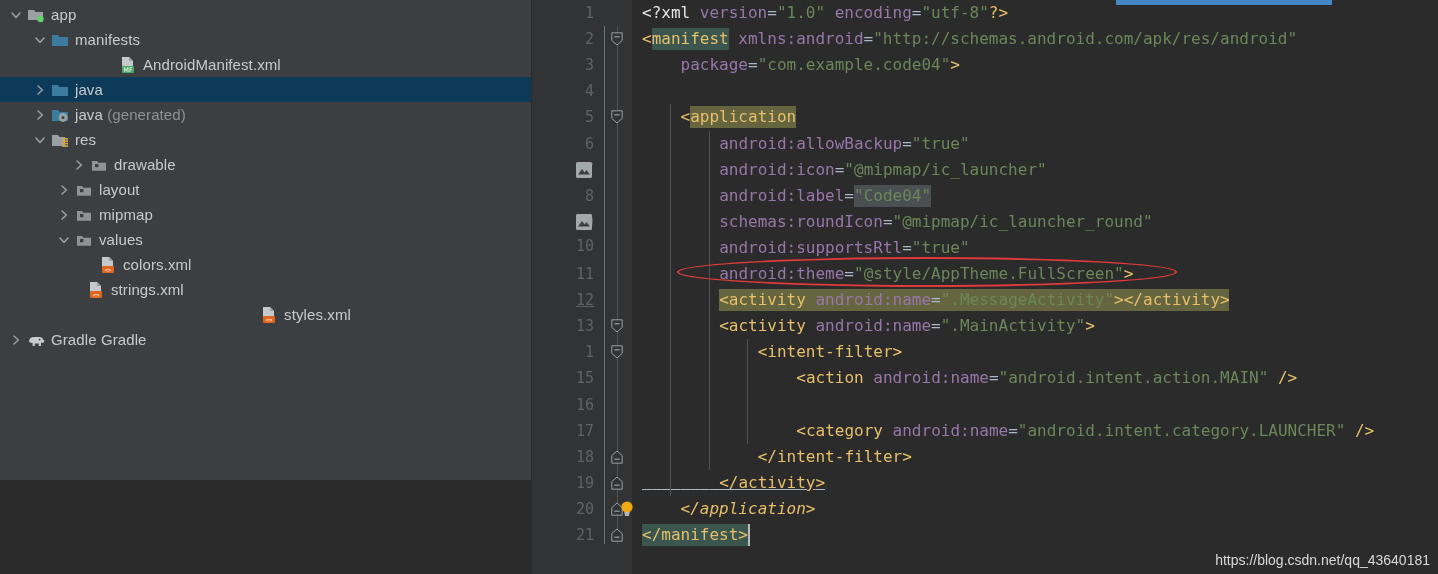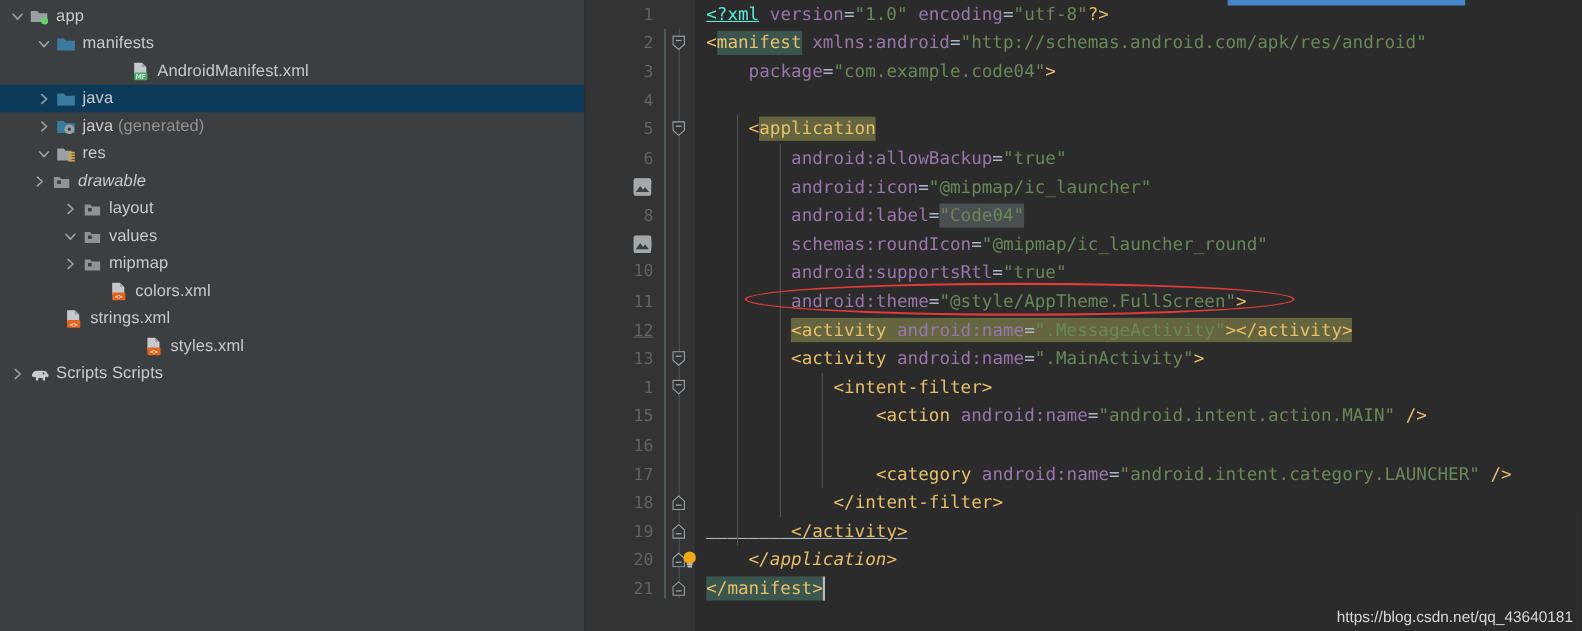--- a/index.html
+++ b/index.html
@@ -15,21 +15,21 @@
     position: relative;
     width: 1438px; height: 574px;
     display: flex;
     background: #2b2b2b;
   }
 
   
   #project-panel {
     position: relative;
     width: 532px;
-    height: 574px;
+    height: 480px;
     background: #3c3f41;
     flex: 0 0 532px;
     padding-top: 2px;
     overflow: hidden;
   }
   .tree-row {
     position: relative;
     height: 25px;
     display: flex;
     align-items: center;
@@ -140,21 +140,21 @@
     white-space: pre;
     font-family: "DejaVu Sans Mono", monospace;
     font-size: 16px;
     color: #a9b7c6;
   }
 
   
   .t-tag      { color: #e8bf6a; }
   .t-attr     { color: #9876aa; }
   .t-val      { color: #6a8759; }
-  .t-decl     { color: #5eead4; text-decoration: underline; }
+  .t-decl     { color: #e5e5e5; }
   .t-eq       { color: #a9b7c6; }
 
   .hl-teal  { background: #3a564f; }
   .hl-olive { background: #65663f; }
   .hl-grey  { background: #4b4f51; }
 
   #bulb {
     position: absolute;
     width: 14px; height: 18px;
   }
@@ -280,21 +280,21 @@
             <svg width="18" height="18" viewBox="0 0 18 18">
               <path d="M1 4 h6 l1.6 2 H14 v9 H1 Z" fill="#9aa0a4"></path>
               <rect x="11" y="7" width="6" height="1.6" fill="#d6a74a"></rect>
               <rect x="11" y="9.4" width="6" height="1.6" fill="#d6a74a"></rect>
               <rect x="11" y="11.8" width="6" height="1.6" fill="#d6a74a"></rect>
               <rect x="11" y="14.2" width="6" height="1.6" fill="#d6a74a"></rect>
             </svg>
           </span>
           <span class="tlabel">res</span>
         </div>
-        <div class="tree-row" style="padding-left: 28px; font-style: italic;">
+        <div class="tree-row" style="padding-left: 71px;">
           <span class="arrow">
             <svg width="12" height="12" viewBox="0 0 12 12">
               <path d="M4 2 L8.4 6 L4 10" fill="none" stroke="#9aa0a4" stroke-width="1.5" stroke-linecap="round" stroke-linejoin="round"></path>
             </svg>
           </span>
           <span class="ticon">
             <svg width="18" height="18" viewBox="0 0 18 18">
               <path d="M2 5 h5 l1.4 1.8 H16 v8 H2 Z" fill="#8d9396"></path>
               <rect x="5" y="8" width="3.4" height="3.2" fill="#3c3f41"></rect>
             </svg>
@@ -311,70 +311,70 @@
             <svg width="18" height="18" viewBox="0 0 18 18">
               <path d="M2 5 h5 l1.4 1.8 H16 v8 H2 Z" fill="#8d9396"></path>
               <rect x="5" y="8" width="3.4" height="3.2" fill="#3c3f41"></rect>
             </svg>
           </span>
           <span class="tlabel">layout</span>
         </div>
         <div class="tree-row" style="padding-left: 56px;">
           <span class="arrow">
             <svg width="12" height="12" viewBox="0 0 12 12">
-              <path d="M2 4 L6 8.4 L10 4" fill="none" stroke="#9aa0a4" stroke-width="1.5" stroke-linecap="round" stroke-linejoin="round"></path>
+              <path d="M4 2 L8.4 6 L4 10" fill="none" stroke="#9aa0a4" stroke-width="1.5" stroke-linecap="round" stroke-linejoin="round"></path>
             </svg>
           </span>
           <span class="ticon">
             <svg width="18" height="18" viewBox="0 0 18 18">
               <path d="M2 5 h5 l1.4 1.8 H16 v8 H2 Z" fill="#8d9396"></path>
               <rect x="5" y="8" width="3.4" height="3.2" fill="#3c3f41"></rect>
             </svg>
           </span>
-          <span class="tlabel">values</span>
+          <span class="tlabel">mipmap</span>
         </div>
         <div class="tree-row" style="padding-left: 56px;">
           <span class="arrow">
             <svg width="12" height="12" viewBox="0 0 12 12">
-              <path d="M4 2 L8.4 6 L4 10" fill="none" stroke="#9aa0a4" stroke-width="1.5" stroke-linecap="round" stroke-linejoin="round"></path>
+              <path d="M2 4 L6 8.4 L10 4" fill="none" stroke="#9aa0a4" stroke-width="1.5" stroke-linecap="round" stroke-linejoin="round"></path>
             </svg>
           </span>
           <span class="ticon">
             <svg width="18" height="18" viewBox="0 0 18 18">
               <path d="M2 5 h5 l1.4 1.8 H16 v8 H2 Z" fill="#8d9396"></path>
               <rect x="5" y="8" width="3.4" height="3.2" fill="#3c3f41"></rect>
             </svg>
           </span>
-          <span class="tlabel">mipmap</span>
+          <span class="tlabel">values</span>
         </div>
         <div class="tree-row" style="padding-left: 80px;">
           <span class="arrow blank"></span>
           <span class="ticon">
             <svg width="18" height="18" viewBox="0 0 18 18">
               <path d="M3 1 h7 l4 4 v7 H3 Z" fill="#c6c9cb"></path>
               <path d="M10 1 l4 4 h-4 Z" fill="#9aa0a4"></path>
               <rect x="3" y="10" width="12" height="7" rx="1" fill="#e0651f"></rect>
               <text x="9" y="15.9" font-family="DejaVu Sans Mono, monospace" font-size="6" fill="#ffffff" text-anchor="middle">&lt;&gt;</text>
             </svg>
           </span>
           <span class="tlabel">colors.xml</span>
         </div>
-        <div class="tree-row" style="padding-left: 39px;">
+        <div class="tree-row" style="padding-left: 68px;">
           <span class="arrow blank"></span>
           <span class="ticon">
             <svg width="18" height="18" viewBox="0 0 18 18">
               <path d="M3 1 h7 l4 4 v7 H3 Z" fill="#c6c9cb"></path>
               <path d="M10 1 l4 4 h-4 Z" fill="#9aa0a4"></path>
               <rect x="3" y="10" width="12" height="7" rx="1" fill="#e0651f"></rect>
               <text x="9" y="15.9" font-family="DejaVu Sans Mono, monospace" font-size="6" fill="#ffffff" text-anchor="middle">&lt;&gt;</text>
             </svg>
           </span>
           <span class="tlabel">strings.xml</span>
         </div>
-        <div class="tree-row" style="padding-left: 112px;">
+        <div class="tree-row" style="padding-left: 60px; justify-content: center;">
           <span class="arrow blank"></span>
           <span class="ticon">
             <svg width="18" height="18" viewBox="0 0 18 18">
               <path d="M3 1 h7 l4 4 v7 H3 Z" fill="#c6c9cb"></path>
               <path d="M10 1 l4 4 h-4 Z" fill="#9aa0a4"></path>
               <rect x="3" y="10" width="12" height="7" rx="1" fill="#e0651f"></rect>
               <text x="9" y="15.9" font-family="DejaVu Sans Mono, monospace" font-size="6" fill="#ffffff" text-anchor="middle">&lt;&gt;</text>
             </svg>
           </span>
           <span class="tlabel">styles.xml</span>
@@ -385,21 +385,21 @@
               <path d="M4 2 L8.4 6 L4 10" fill="none" stroke="#9aa0a4" stroke-width="1.5" stroke-linecap="round" stroke-linejoin="round"></path>
             </svg>
           </span>
           <span class="ticon">
             <svg width="18" height="18" viewBox="0 0 18 18">
               <path d="M2 11 q0-5 5-5 h5 q4 0 4 3 q0 2-2 3 l0 3 h-2.2 l0-2.4 h-4 l0 2.4 H5.6 L5.6 12 q-2 0-3.6-1 Z" fill="#c9ccce"></path>
               <circle cx="12.6" cy="8.6" r="0.9" fill="#3c3f41"></circle>
               <path d="M15 9 q3-1 2 2 q-0.6 1.6-2 0.6 Z" fill="#c9ccce"></path>
             </svg>
           </span>
-          <span class="tlabel">Scripts Scripts</span>
+          <span class="tlabel">Gradle Gradle</span>
         </div>
       </div>
   </div>
   <div id="splitter"></div>
 
   <div id="editor">
     <div id="gutter">
         <div class="ln" style="top: 0px;">1</div>
         <div class="ln" style="top: 26.1px;">2</div>
         <div class="ln" style="top: 52.2px;">3</div>

